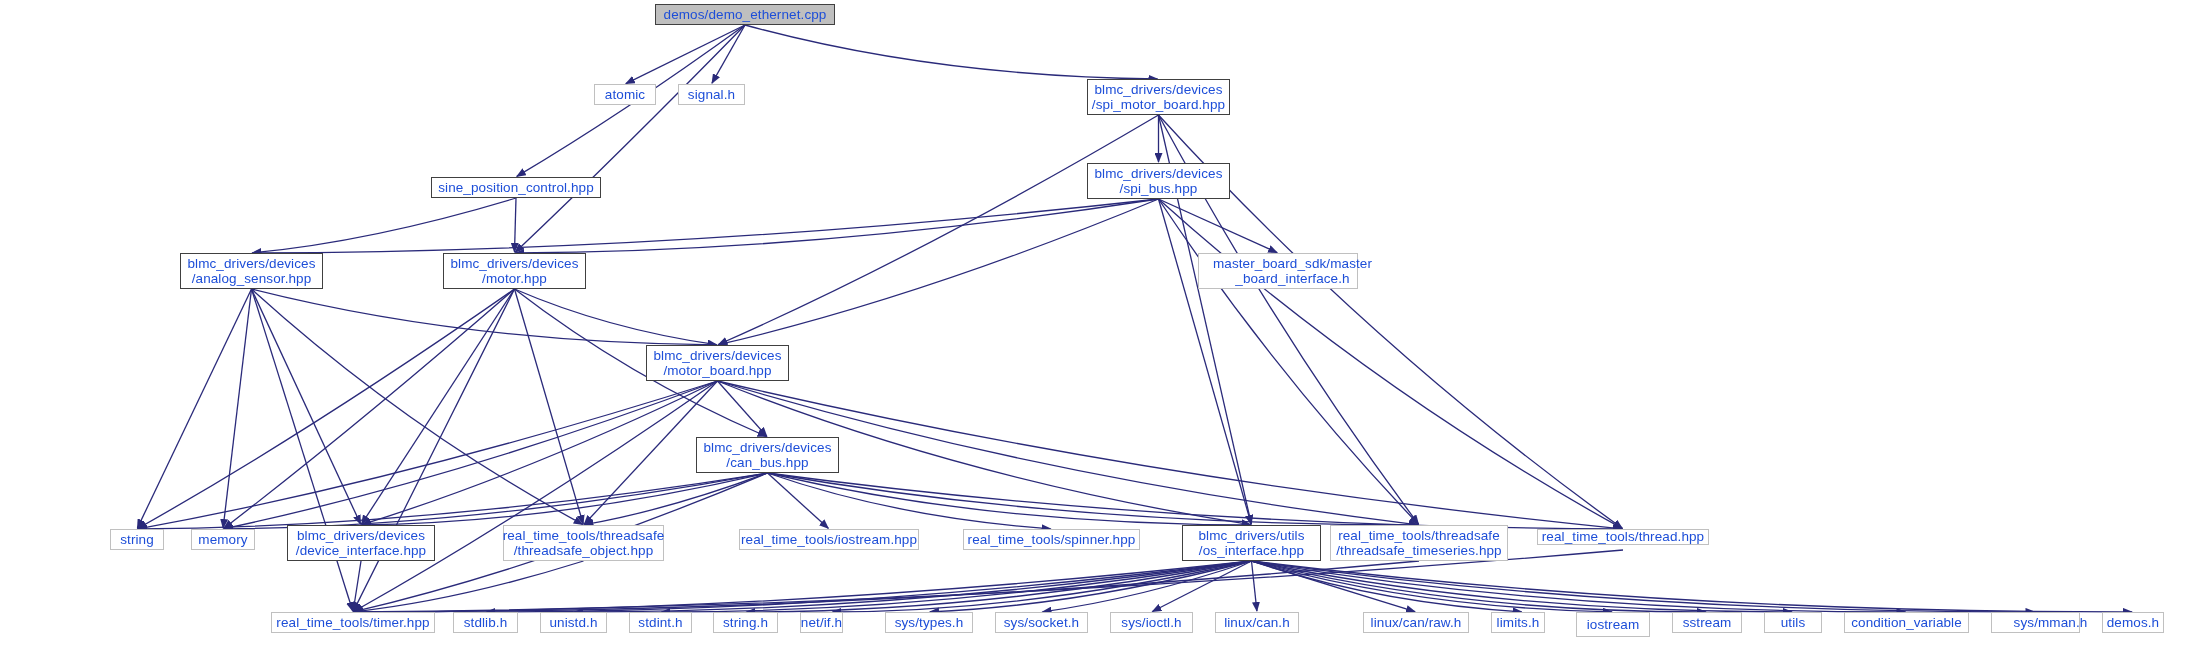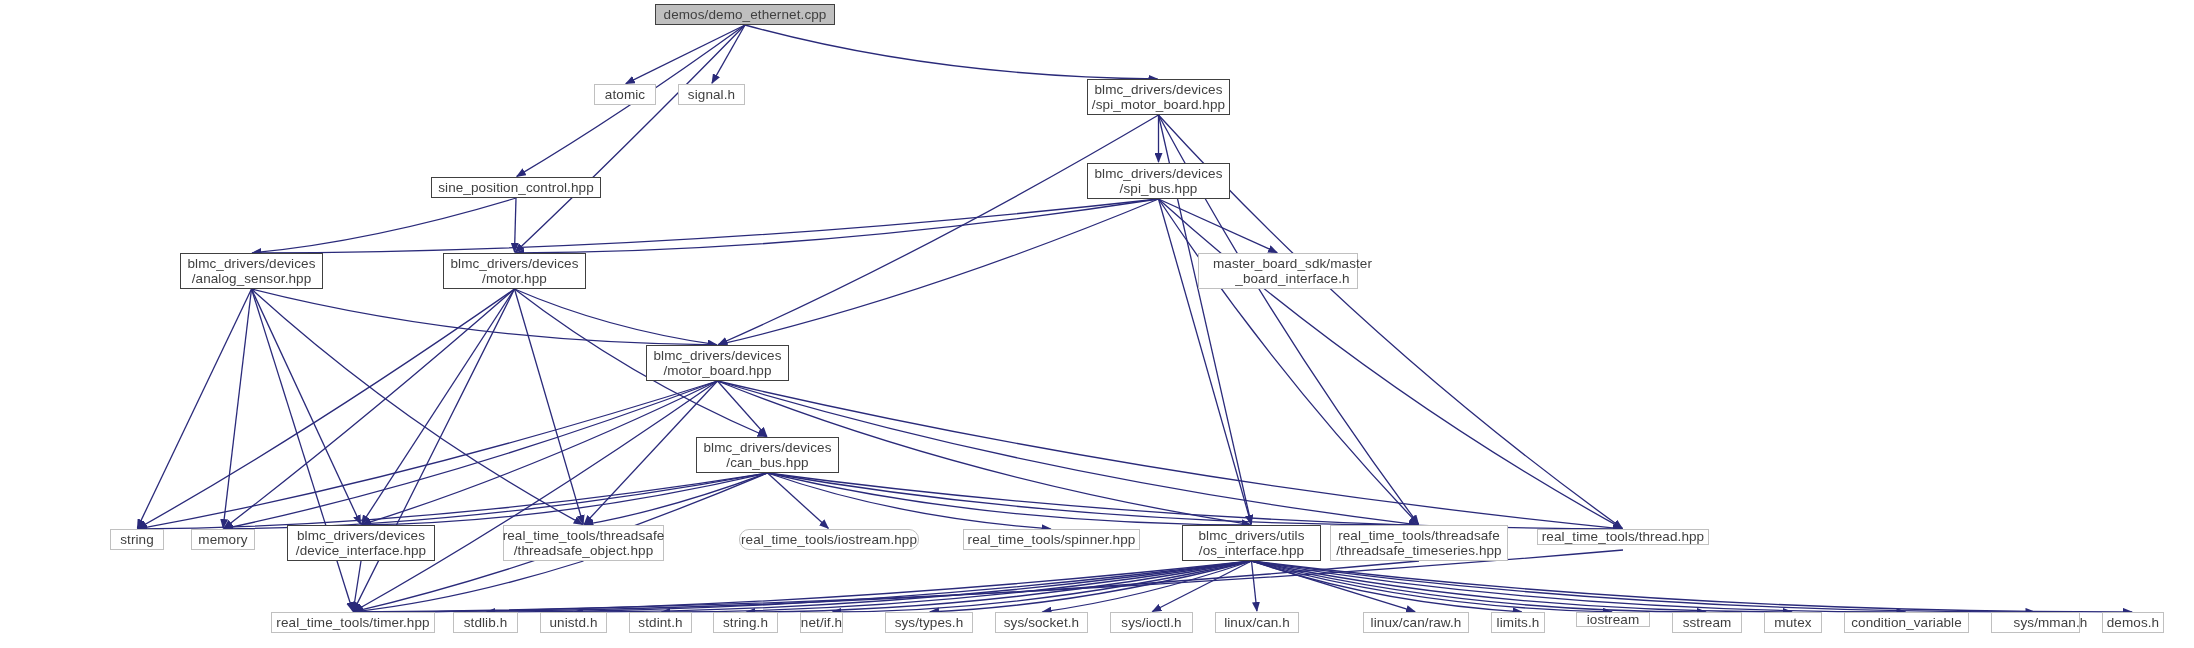--- a/index.html
+++ b/index.html
@@ -14,21 +14,21 @@
   .node{
     position:absolute;
     box-sizing:border-box;
     display:flex;
     flex-direction:column;
     align-items:center;
     justify-content:center;
     text-align:left;
     font-size:13.5px;
     line-height:15.5px;
-    color:#404040;
+    color:#1d4ed8;
     background:#ffffff;
     border:1px solid #c0c0c0;
     white-space:pre;
     letter-spacing:0.1px;
   }
   .node.root{
     background:#bfbfbf;
     border:1.5px solid #404040;
   }
   .node.strong{
@@ -131,37 +131,37 @@
       <div class="node strong" style="left: 431px; top: 177px; width: 170px; height: 21px;"><span>sine_position_control.hpp</span></div>
       <div class="node light" style="left: 1198px; top: 253px; width: 160px; height: 36px; padding-left: 29px;"><span>master_board_sdk/master</span><span>_board_interface.h</span></div>
       <div class="node strong" style="left: 180px; top: 253px; width: 143px; height: 36px;"><span>blmc_drivers/devices</span><span>/analog_sensor.hpp</span></div>
       <div class="node strong" style="left: 443px; top: 253px; width: 143px; height: 36px;"><span>blmc_drivers/devices</span><span>/motor.hpp</span></div>
       <div class="node strong" style="left: 646px; top: 345px; width: 143px; height: 36px;"><span>blmc_drivers/devices</span><span>/motor_board.hpp</span></div>
       <div class="node strong" style="left: 696px; top: 437px; width: 143px; height: 36px;"><span>blmc_drivers/devices</span><span>/can_bus.hpp</span></div>
       <div class="node light" style="left: 110px; top: 529px; width: 54px; height: 21px;"><span>string</span></div>
       <div class="node light" style="left: 191px; top: 529px; width: 64px; height: 21px;"><span>memory</span></div>
       <div class="node strong" style="left: 287px; top: 525px; width: 148px; height: 36px;"><span>blmc_drivers/devices</span><span>/device_interface.hpp</span></div>
       <div class="node light" style="left: 503px; top: 525px; width: 161px; height: 36px;"><span>real_time_tools/threadsafe</span><span>/threadsafe_object.hpp</span></div>
-      <div class="node light" style="left: 739px; top: 529px; width: 180px; height: 21px; border-radius: 10px;"><span>real_time_tools/iostream.hpp</span></div>
+      <div class="node light" style="left: 739px; top: 529px; width: 180px; height: 21px;"><span>real_time_tools/iostream.hpp</span></div>
       <div class="node light" style="left: 963px; top: 529px; width: 177px; height: 21px;"><span>real_time_tools/spinner.hpp</span></div>
       <div class="node strong" style="left: 1182px; top: 525px; width: 139px; height: 36px;"><span>blmc_drivers/utils</span><span>/os_interface.hpp</span></div>
       <div class="node light" style="left: 1330px; top: 525px; width: 178px; height: 36px;"><span>real_time_tools/threadsafe</span><span>/threadsafe_timeseries.hpp</span></div>
       <div class="node light" style="left: 1537px; top: 529px; width: 172px; height: 16px;"><span>real_time_tools/thread.hpp</span></div>
       <div class="node light" style="left: 271px; top: 612px; width: 164px; height: 21px;"><span>real_time_tools/timer.hpp</span></div>
       <div class="node light" style="left: 453px; top: 612px; width: 65px; height: 21px;"><span>stdlib.h</span></div>
       <div class="node light" style="left: 540px; top: 612px; width: 67px; height: 21px;"><span>unistd.h</span></div>
       <div class="node light" style="left: 629px; top: 612px; width: 63px; height: 21px;"><span>stdint.h</span></div>
       <div class="node light" style="left: 713px; top: 612px; width: 65px; height: 21px;"><span>string.h</span></div>
       <div class="node light" style="left: 800px; top: 612px; width: 43px; height: 21px;"><span>net/if.h</span></div>
       <div class="node light" style="left: 885px; top: 612px; width: 88px; height: 21px;"><span>sys/types.h</span></div>
       <div class="node light" style="left: 995px; top: 612px; width: 93px; height: 21px;"><span>sys/socket.h</span></div>
       <div class="node light" style="left: 1110px; top: 612px; width: 83px; height: 21px;"><span>sys/ioctl.h</span></div>
       <div class="node light" style="left: 1215px; top: 612px; width: 84px; height: 21px;"><span>linux/can.h</span></div>
       <div class="node light" style="left: 1363px; top: 612px; width: 106px; height: 21px;"><span>linux/can/raw.h</span></div>
       <div class="node light" style="left: 1491px; top: 612px; width: 54px; height: 21px;"><span>limits.h</span></div>
-      <div class="node light" style="left: 1576px; top: 612px; width: 74px; height: 15px;"><span>iostream</span></div>
+      <div class="node light" style="left: 1576px; top: 612px; width: 74px; height: 25px;"><span>iostream</span></div>
       <div class="node light" style="left: 1672px; top: 612px; width: 70px; height: 21px;"><span>sstream</span></div>
-      <div class="node light" style="left: 1764px; top: 612px; width: 58px; height: 21px;"><span>mutex</span></div>
+      <div class="node light" style="left: 1764px; top: 612px; width: 58px; height: 21px;"><span>utils</span></div>
       <div class="node light" style="left: 1844px; top: 612px; width: 125px; height: 21px;"><span>condition_variable</span></div>
       <div class="node light" style="left: 1991px; top: 612px; width: 89px; height: 21px; padding-left: 30px;"><span>sys/mman.h</span></div>
       <div class="node light" style="left: 2102px; top: 612px; width: 62px; height: 21px;"><span>demos.h</span></div>
     </div>
 </div>
 
 </body></html>

